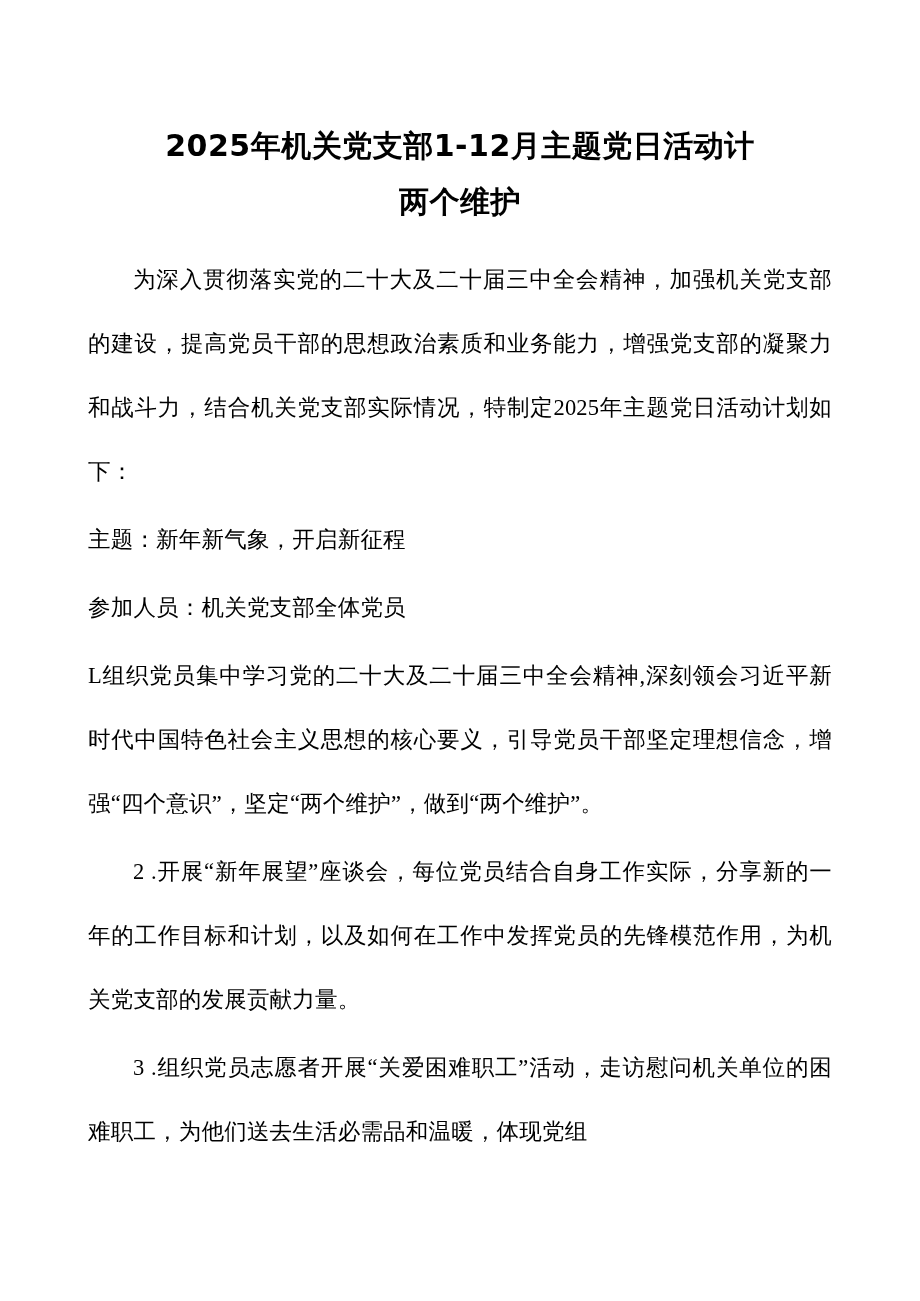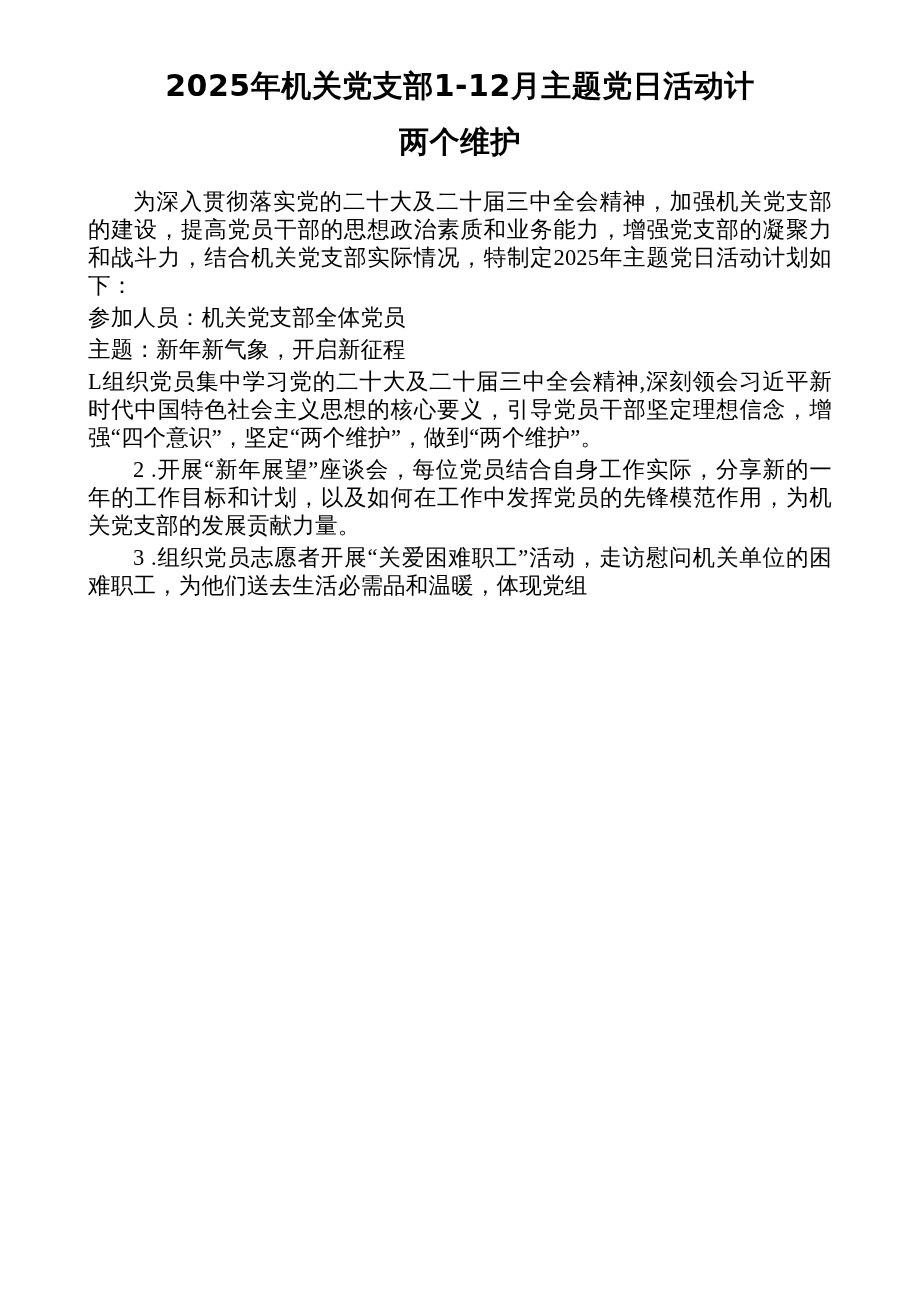--- a/index.html
+++ b/index.html
@@ -12,39 +12,39 @@
     height: 1301px;
     font-family: "Liberation Serif", serif;
     color: #000000;
     overflow: hidden;
   }
   .page {
     position: relative;
     width: 920px;
     height: 1301px;
     box-sizing: border-box;
-    padding: 58px 88px 0 88px;
+    padding: 118px 88px 0 88px;
   }
   .doc-title {
     font-family: "DejaVu Sans", sans-serif;
     font-weight: bold;
     font-size: 30px;
     line-height: 56px;
     text-align: center;
     letter-spacing: 0.5px;
     margin: 0 0 18px 0;
     color: #000;
   }
   .doc-title .line2 {
     display: block;
   }
   .para {
     font-family: "Liberation Serif", serif;
     font-size: 22.5px;
-    line-height: 28px;
+    line-height: 64px;
     text-align: justify;
     text-justify: inter-ideograph;
     margin: 0 0 4px 0;
     letter-spacing: 0.2px;
   }
   .indent {
     text-indent: 45px;
   }
   .tight {
     margin-bottom: 0;
@@ -56,23 +56,23 @@
 <div class="page">
 
   <h1 class="doc-title">
     <span>2025年机关党支部1-12月主题党日活动计</span>
     <span class="line2">两个维护</span>
   </h1>
 
   <p class="para indent">为深入贯彻落实党的二十大及二十届三中全会精神，加强机关党支部的建设，提高党员干部的思想政治素质和业务能力，增强党支部的凝聚力和战斗力，结合机关党支部实际情况，特制定2025年主题党日活动计划如下：</p>
 
 
+  <p class="para">主题：新年新气象，开启新征程</p>
+
   <p class="para">参加人员：机关党支部全体党员</p>
-
-  <p class="para">主题：新年新气象，开启新征程</p>
 
 
   <p class="para">L组织党员集中学习党的二十大及二十届三中全会精神,深刻领会习近平新时代中国特色社会主义思想的核心要义，引导党员干部坚定理想信念，增强“四个意识”，坚定“两个维护”，做到“两个维护”。</p>
 
   <p class="para indent">2 .开展“新年展望”座谈会，每位党员结合自身工作实际，分享新的一年的工作目标和计划，以及如何在工作中发挥党员的先锋模范作用，为机关党支部的发展贡献力量。</p>
 
   <p class="para indent tight">3 .组织党员志愿者开展“关爱困难职工”活动，走访慰问机关单位的困难职工，为他们送去生活必需品和温暖，体现党组</p>
 
 </div>
 

